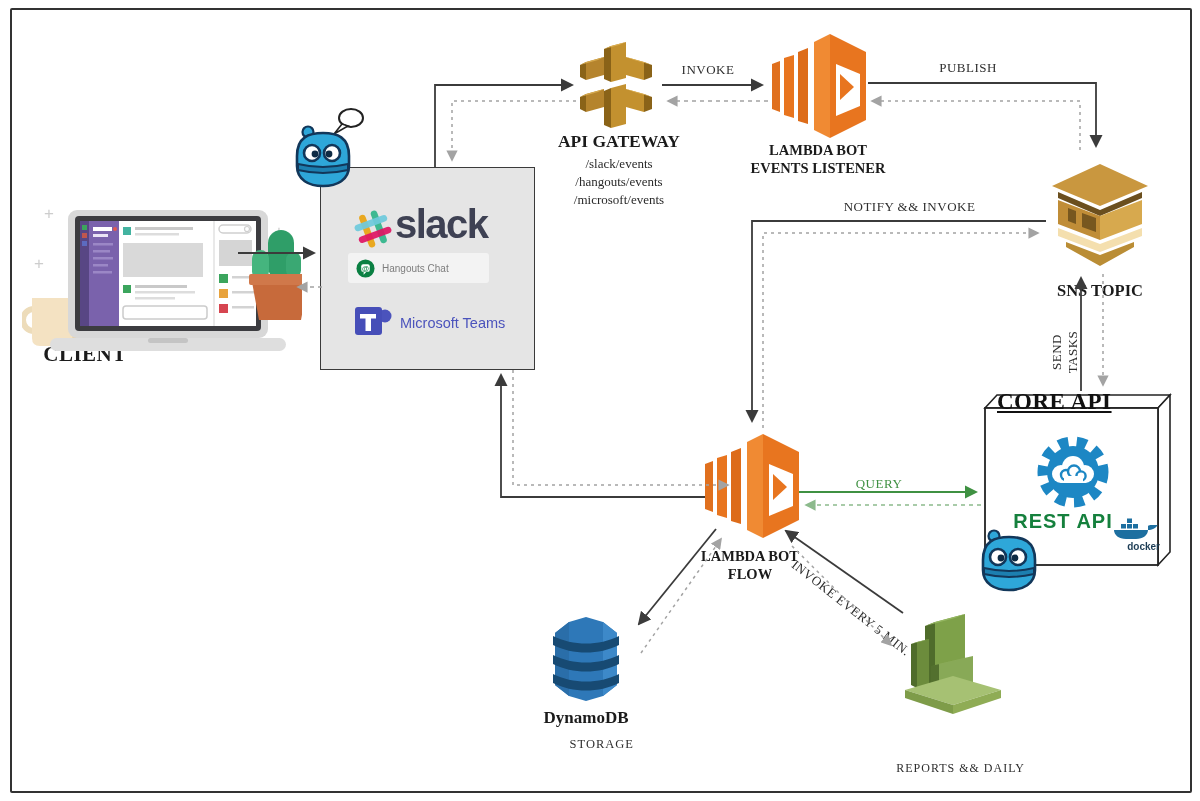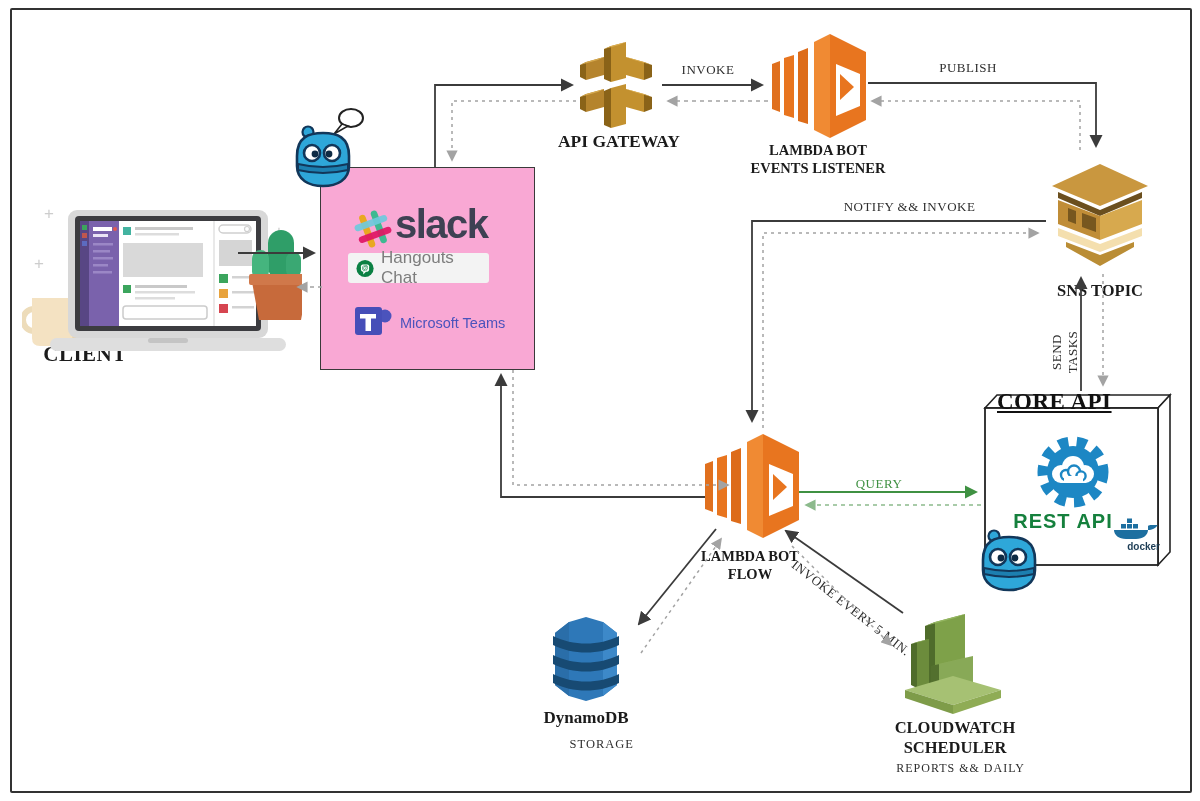--- a/index.html
+++ b/index.html
@@ -6,27 +6,27 @@
   .canvas{position:relative;width:1200px;height:801px;background:#fff;overflow:hidden;
           font-family:"Liberation Serif","DejaVu Serif",serif;}
   .frame{position:absolute;left:10px;top:8px;width:1178px;height:781px;
          border:2.5px solid #323232;border-radius:2px;}
   .abs{position:absolute;}
   .lbl{position:absolute;font-weight:bold;color:#1b1b1b;text-align:center;line-height:1.22;}
   .edge-lbl{position:absolute;font-size:13px;color:#2e2e2e;text-align:center;letter-spacing:.5px;}
   .sub-lbl{position:absolute;font-size:12.5px;color:#2e2e2e;text-align:right;letter-spacing:1px;}
   .plus{position:absolute;color:#cdcdcd;font-size:17px;font-family:"Liberation Sans",sans-serif;}
   
-  .intbox{position:absolute;left:320px;top:167px;width:213px;height:201px;background:#f9a8d4;
+  .intbox{position:absolute;left:320px;top:167px;width:213px;height:201px;background:#e5e5e5;
           border:1.6px solid #3a3a3a;z-index:2;}
   .slack-text{position:absolute;left:74px;top:34px;font-family:"Liberation Sans",sans-serif;
               font-weight:800;font-size:40px;color:#3e4153;letter-spacing:-1.5px;}
   .hangouts-pill{position:absolute;left:27px;top:85px;width:141px;height:30px;background:#f3f3f3;
                  border-radius:3px;display:flex;align-items:center;}
-  .hangouts-text{font-family:"Liberation Sans",sans-serif;font-size:17px;color:#7d7d7d;margin-left:7px;}
+  .hangouts-text{font-family:"Liberation Sans",sans-serif;font-size:10px;color:#7d7d7d;margin-left:7px;}
   .teams-text{position:absolute;left:79px;top:147px;font-family:"Liberation Sans",sans-serif;
               font-size:14.5px;color:#4b53bc;}
   .coreapi-title{position:absolute;left:997px;top:389px;font-weight:bold;font-size:23px;
                  color:#111;text-decoration:underline;letter-spacing:.5px;z-index:3;}
   .restapi{position:absolute;left:1003px;top:510px;width:120px;text-align:center;z-index:3;
            font-family:"Liberation Sans",sans-serif;font-weight:bold;font-size:20px;
            color:#15803d;letter-spacing:1px;}
   .docker-word{position:absolute;left:1112px;top:541px;width:48px;text-align:right;z-index:3;
                font-family:"Liberation Sans",sans-serif;font-size:10px;color:#1d3d55;font-weight:bold;}
   .rot-sendtasks{left:1025px;top:336px;width:80px;transform:rotate(-90deg);}
@@ -155,20 +155,25 @@
     <polygon points="33,50 48,46 48,86 33,90" fill="#c3912f"></polygon>
     <polygon points="26,53 33,50 33,90 26,87" fill="#8a6318"></polygon>
     <polygon points="8,56 26,51 26,69 8,74" fill="#b5842d"></polygon>
     <polygon points="2,59 8,56 8,74 2,71" fill="#8a6318"></polygon>
     <polygon points="2,59 20,54 26,51 8,56" fill="#d6a94e"></polygon>
     <polygon points="48,51 66,56 66,74 48,69" fill="#c3912f"></polygon>
     <polygon points="66,56 74,59 74,71 66,74" fill="#8a6318"></polygon>
     <polygon points="48,51 56,54 74,59 66,56" fill="#dcaf52"></polygon>
   </svg>
   <div class="lbl" style="left:553px;top:131px;width:132px;font-size:17.5px;">API GATEWAY</div>
+  <div class="abs" style="left:545px;top:155px;width:148px;text-align:center;font-size:13px;color:#2a2a2a;line-height:1.4;">
+    <div>/slack/events</div>
+    <div>/hangouts/events</div>
+    <div>/microsoft/events</div>
+  </div>
 
   <svg class="abs" style="left:770px;top:30px;" width="96" height="110" viewBox="0 0 96 110">
     <polygon points="2,34 10,31 10,82 2,79" fill="#e0701e"></polygon>
     <polygon points="14,28 24,25 24,88 14,85" fill="#e8751f"></polygon>
     <polygon points="28,22 38,18 38,94 28,91" fill="#dd6c1a"></polygon>
     <polygon points="44,12 60,4 60,108 44,100" fill="#f08a33"></polygon>
     <polygon points="60,4 96,22 96,90 60,108" fill="#e8751f"></polygon>
     <polygon points="66,34 90,44 90,76 66,86" fill="#ffffff"></polygon>
     <polygon points="70,44 84,57 70,70" fill="#e8751f"></polygon>
   </svg>
@@ -259,24 +264,20 @@
     <polygon points="8,40 14,38 14,84 8,81" fill="#4f6c2b"></polygon>
     <polygon points="14,38 26,35 26,82 14,84" fill="#6c8c3c"></polygon>
     <polygon points="8,40 20,37 26,35 14,38" fill="#88a957"></polygon>
     <polygon points="28,62 36,60 36,92 28,88" fill="#53702e"></polygon>
     <polygon points="36,60 70,52 70,84 36,92" fill="#88a957"></polygon>
     <polygon points="28,62 62,54 70,52 36,60" fill="#9dba6e"></polygon>
     <polygon points="2,86 50,72 98,86 50,101" fill="#a6c173"></polygon>
     <polygon points="2,86 50,101 50,110 2,94" fill="#7e9c49"></polygon>
     <polygon points="98,86 50,101 50,110 98,94" fill="#8fac55"></polygon>
   </svg>
-  <div class="lbl" style="left:893px;top:718px;width:124px;font-size:16.5px;">
-    <div>CLOUDWATCH</div>
-    <div>SCHEDULER</div>
-  </div>
   <div class="sub-lbl" style="left:885px;top:761px;width:140px;font-size:12px;">REPORTS &amp;&amp; DAILY</div>
 
   <svg class="abs" style="left:0;top:0;z-index:5;pointer-events:none;" width="1200" height="801" viewBox="0 0 1200 801">
     <defs>
       <marker id="ah" viewBox="0 0 10 10" refX="8.5" refY="5" markerWidth="7.5" markerHeight="7.5" orient="auto">
         <path d="M0,0 L10,5 L0,10 z" fill="#3b3b3b"></path>
         </marker>
       <marker id="ahg" viewBox="0 0 10 10" refX="8.5" refY="5" markerWidth="7.5" markerHeight="7.5" orient="auto">
         <path d="M0,0 L10,5 L0,10 z" fill="#a3a3a3"></path>
         </marker>

